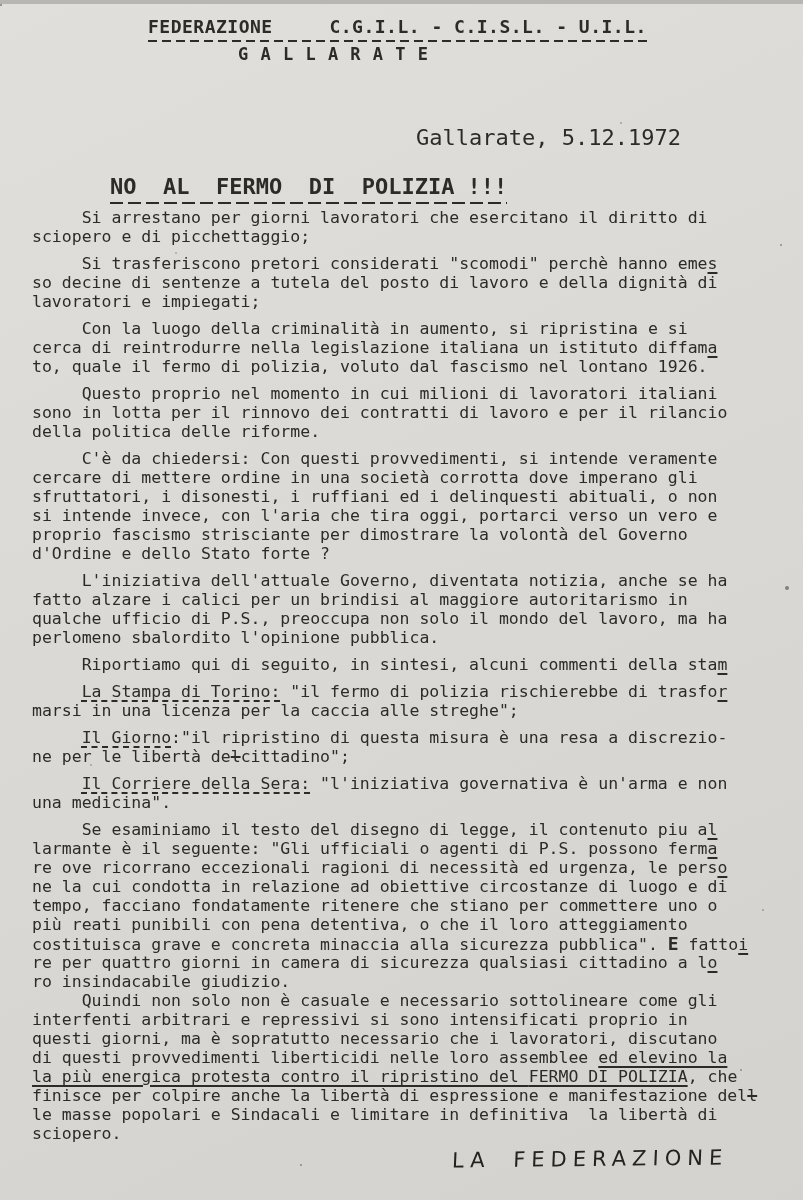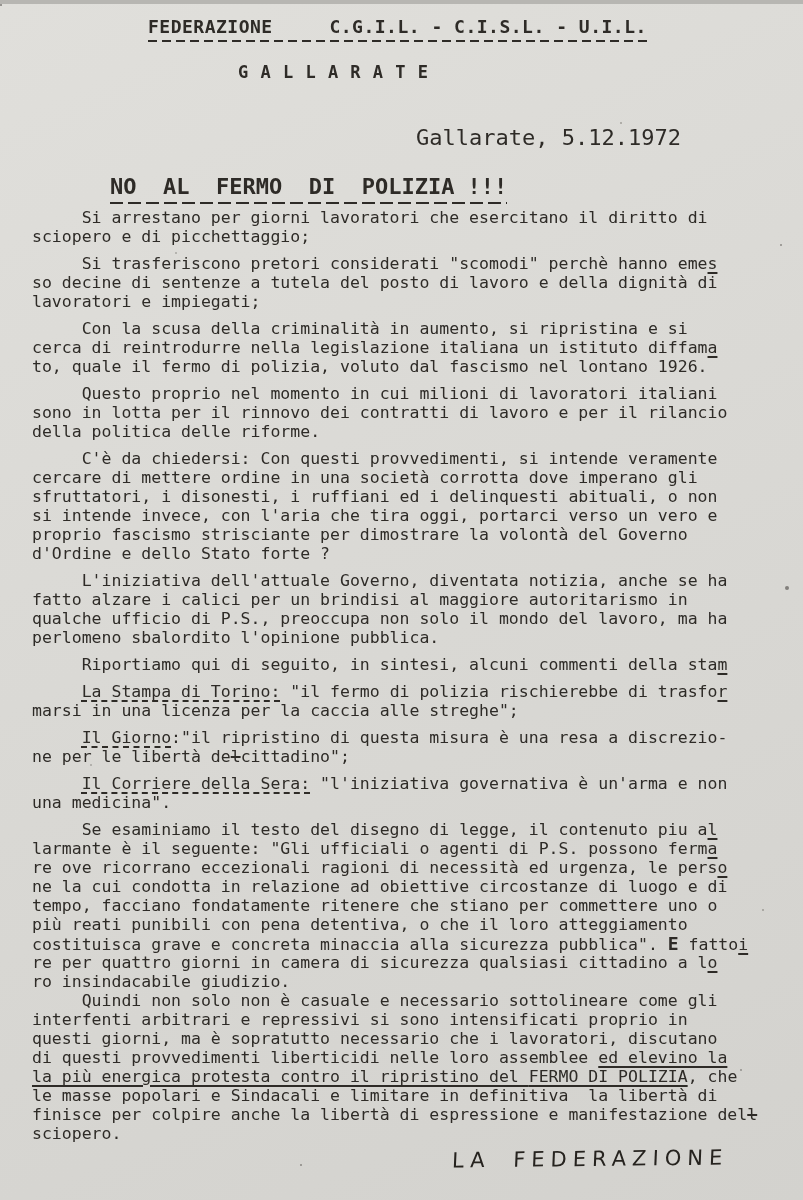--- a/index.html
+++ b/index.html
@@ -13,21 +13,21 @@
     overflow:hidden;
   }
   .pre{white-space:pre;}
   .org{
     position:absolute;left:148px;top:12px;
     font-size:18px;font-weight:bold;letter-spacing:.5px;
     padding-bottom:5px;display:inline-block;
     background:repeating-linear-gradient(90deg,currentColor 0 9px,transparent 9px 14px) left bottom/100% 2px no-repeat;
   }
   .city{
-    position:absolute;left:238px;top:58px;
+    position:absolute;left:238px;top:40px;
     font-size:17px;font-weight:bold;letter-spacing:1px;
   }
   .date{
     position:absolute;left:416px;top:121px;
     font-size:22px;
   }
   .title{
     position:absolute;left:110px;top:170px;
     font-size:22px;font-weight:bold;
     padding-bottom:5px;display:inline-block;
@@ -79,21 +79,21 @@
       <div class="para">
         <div class="line"><span>     Si arrestano per giorni lavoratori che esercitano il diritto di</span></div>
         <div class="line"><span>sciopero e di picchettaggio;</span></div>
       </div>
       <div class="para">
         <div class="line"><span>     Si trasferiscono pretori considerati "scomodi" perchè hanno eme</span><span class="u-solid">s</span></div>
         <div class="line"><span>so decine di sentenze a tutela del posto di lavoro e della dignità di</span></div>
         <div class="line"><span>lavoratori e impiegati;</span></div>
       </div>
       <div class="para">
-        <div class="line"><span>     Con la scusa della criminalità in aumento, si ripristina e si</span></div>
+        <div class="line"><span>     Con la luogo della criminalità in aumento, si ripristina e si</span></div>
         <div class="line"><span>cerca di reintrodurre nella legislazione italiana un istituto diffam</span><span class="u-solid">a</span></div>
         <div class="line"><span>to, quale il fermo di polizia, voluto dal fascismo nel lontano 1926.</span></div>
       </div>
       <div class="para">
         <div class="line"><span>     Questo proprio nel momento in cui milioni di lavoratori italiani</span></div>
         <div class="line"><span>sono in lotta per il rinnovo dei contratti di lavoro e per il rilancio</span></div>
         <div class="line"><span>della politica delle riforme.</span></div>
       </div>
       <div class="para">
         <div class="line"><span>     C'è da chiedersi: Con questi provvedimenti, si intende veramente</span></div>
@@ -134,20 +134,20 @@
         <div class="line"><span>costituisca grave e concreta minaccia alla sicurezza pubblica". </span><span class="b">E</span><span> fatto</span><span class="u-solid">i</span></div>
         <div class="line"><span>re per quattro giorni in camera di sicurezza qualsiasi cittadino a l</span><span class="u-solid">o</span></div>
         <div class="line"><span>ro insindacabile giudizio.</span></div>
       </div>
       <div class="para">
         <div class="line"><span>     Quindi non solo non è casuale e necessario sottolineare come gli</span></div>
         <div class="line"><span>interfenti arbitrari e repressivi si sono intensificati proprio in</span></div>
         <div class="line"><span>questi giorni, ma è sopratutto necessario che i lavoratori, discutano</span></div>
         <div class="line"><span>di questi provvedimenti liberticidi nelle loro assemblee </span><span class="u-solid">ed elevino la</span></div>
         <div class="line"><span class="u-solid">la più energica protesta contro il ripristino del </span><span class="u-solid">FERMO DI POLIZIA</span><span>, che</span></div>
+        <div class="line"><span>finisce per colpire anche la libertà di espressione e manifestazione del</span><span class="strike">l</span></div>
         <div class="line"><span>le masse popolari e Sindacali e limitare in definitiva  la libertà di</span></div>
-        <div class="line"><span>finisce per colpire anche la libertà di espressione e manifestazione del</span><span class="strike">l</span></div>
         <div class="line"><span>sciopero.</span></div>
       </div>
     </div>
   <div class="signature">LA FEDERAZIONE</div>
   <div class="specks"></div>
 </div>
 
 </body></html>

